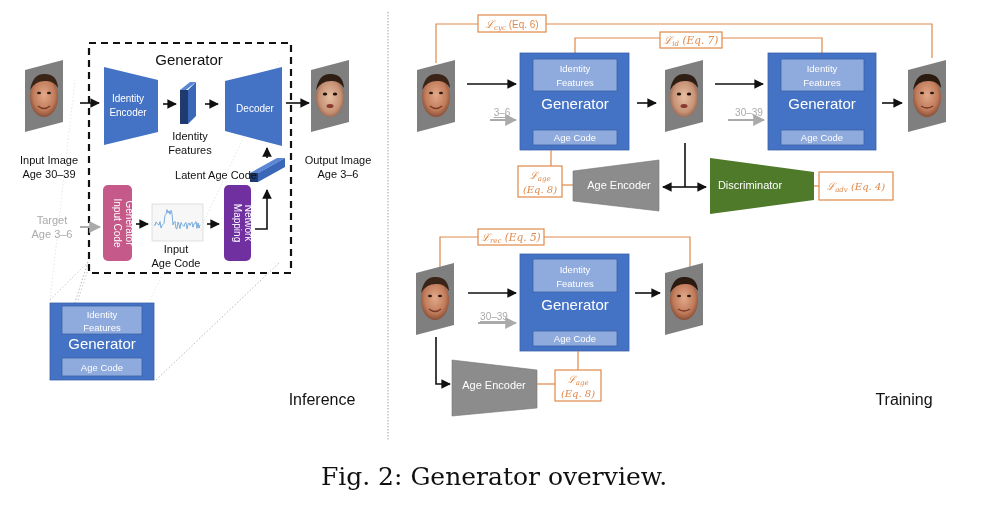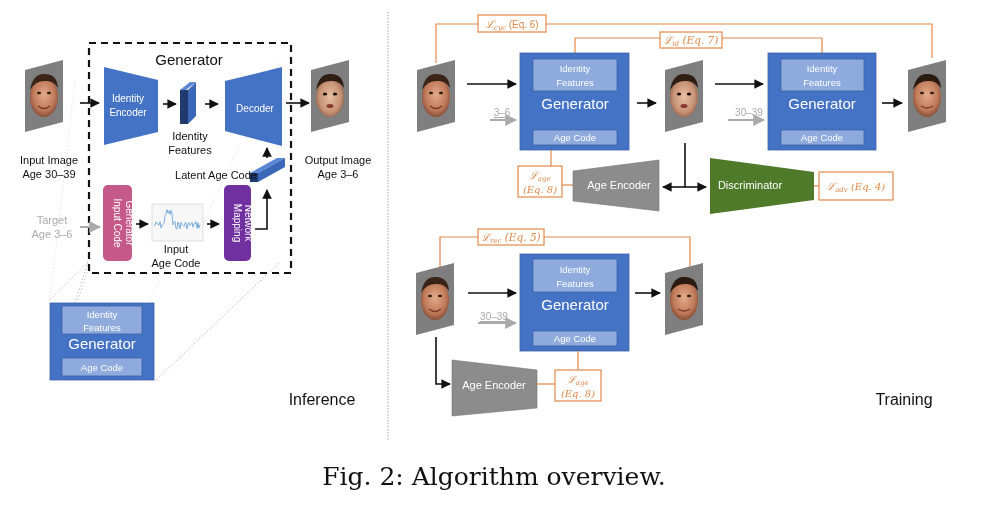--- a/index.html
+++ b/index.html
@@ -235,13 +235,13 @@
     <line x1="537" y1="384" x2="555" y2="384" stroke="#e0894a" stroke-width="1.2"></line>
     <line x1="578" y1="351" x2="578" y2="370" stroke="#e0894a" stroke-width="1.2"></line>
     <rect x="555" y="370" width="46" height="31" fill="#fff" stroke="#e0894a" stroke-width="1.2"></rect>
     <text x="578" y="383" text-anchor="middle" class="serif" font-size="10" font-style="italic" fill="#e0894a"><tspan>ℒ</tspan><tspan font-size="7" dy="2">age</tspan></text>
     <text x="578" y="397" text-anchor="middle" class="serif" font-size="10" font-style="italic" fill="#e0894a">(Eq. 8)</text>
 
     <text x="904" y="405" text-anchor="middle" class="sans" font-size="16" fill="#111">Training</text>
   </g>
 </svg>
 
-<div class="caption">Fig. 2: Algorithm overview.</div>
+<div class="caption">Fig. 2: Generator overview.</div>
 
 </body></html>

